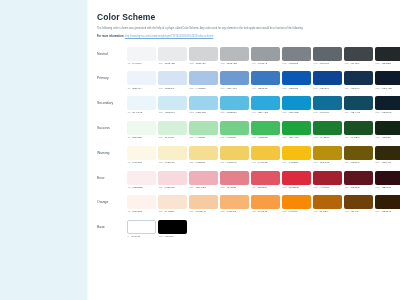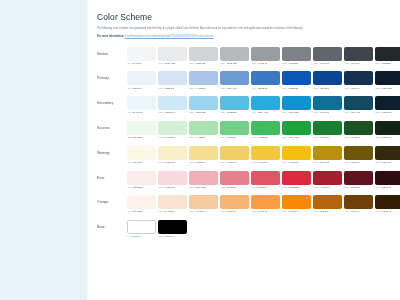--- a/index.html
+++ b/index.html
@@ -18,21 +18,21 @@
   }
 
   #content {
     flex: 1 1 auto; height: 300px;
     padding: 12px 12px 0 9px;
     background: #ffffff;
     overflow: hidden;
   }
 
   #page-title {
-    font-size: 8.5px; font-weight: normal; color: #1c2b36;
+    font-size: 8.5px; font-weight: bold; color: #1c2b36;
     letter-spacing: .1px; line-height: 11px;
     margin-bottom: 4px;
   }
   #intro {
     font-size: 2.6px; color: #6b7a85; line-height: 3.6px;
     margin-bottom: 4px; max-width: 292px;
   }
   .link-row { font-size: 2.6px; line-height: 4px; margin-bottom: 8px; }
   .link-label { color: #3a4a55; font-weight: bold; }
   .link-url { color: #7aa9d8; text-decoration: underline; word-break: break-all; }

